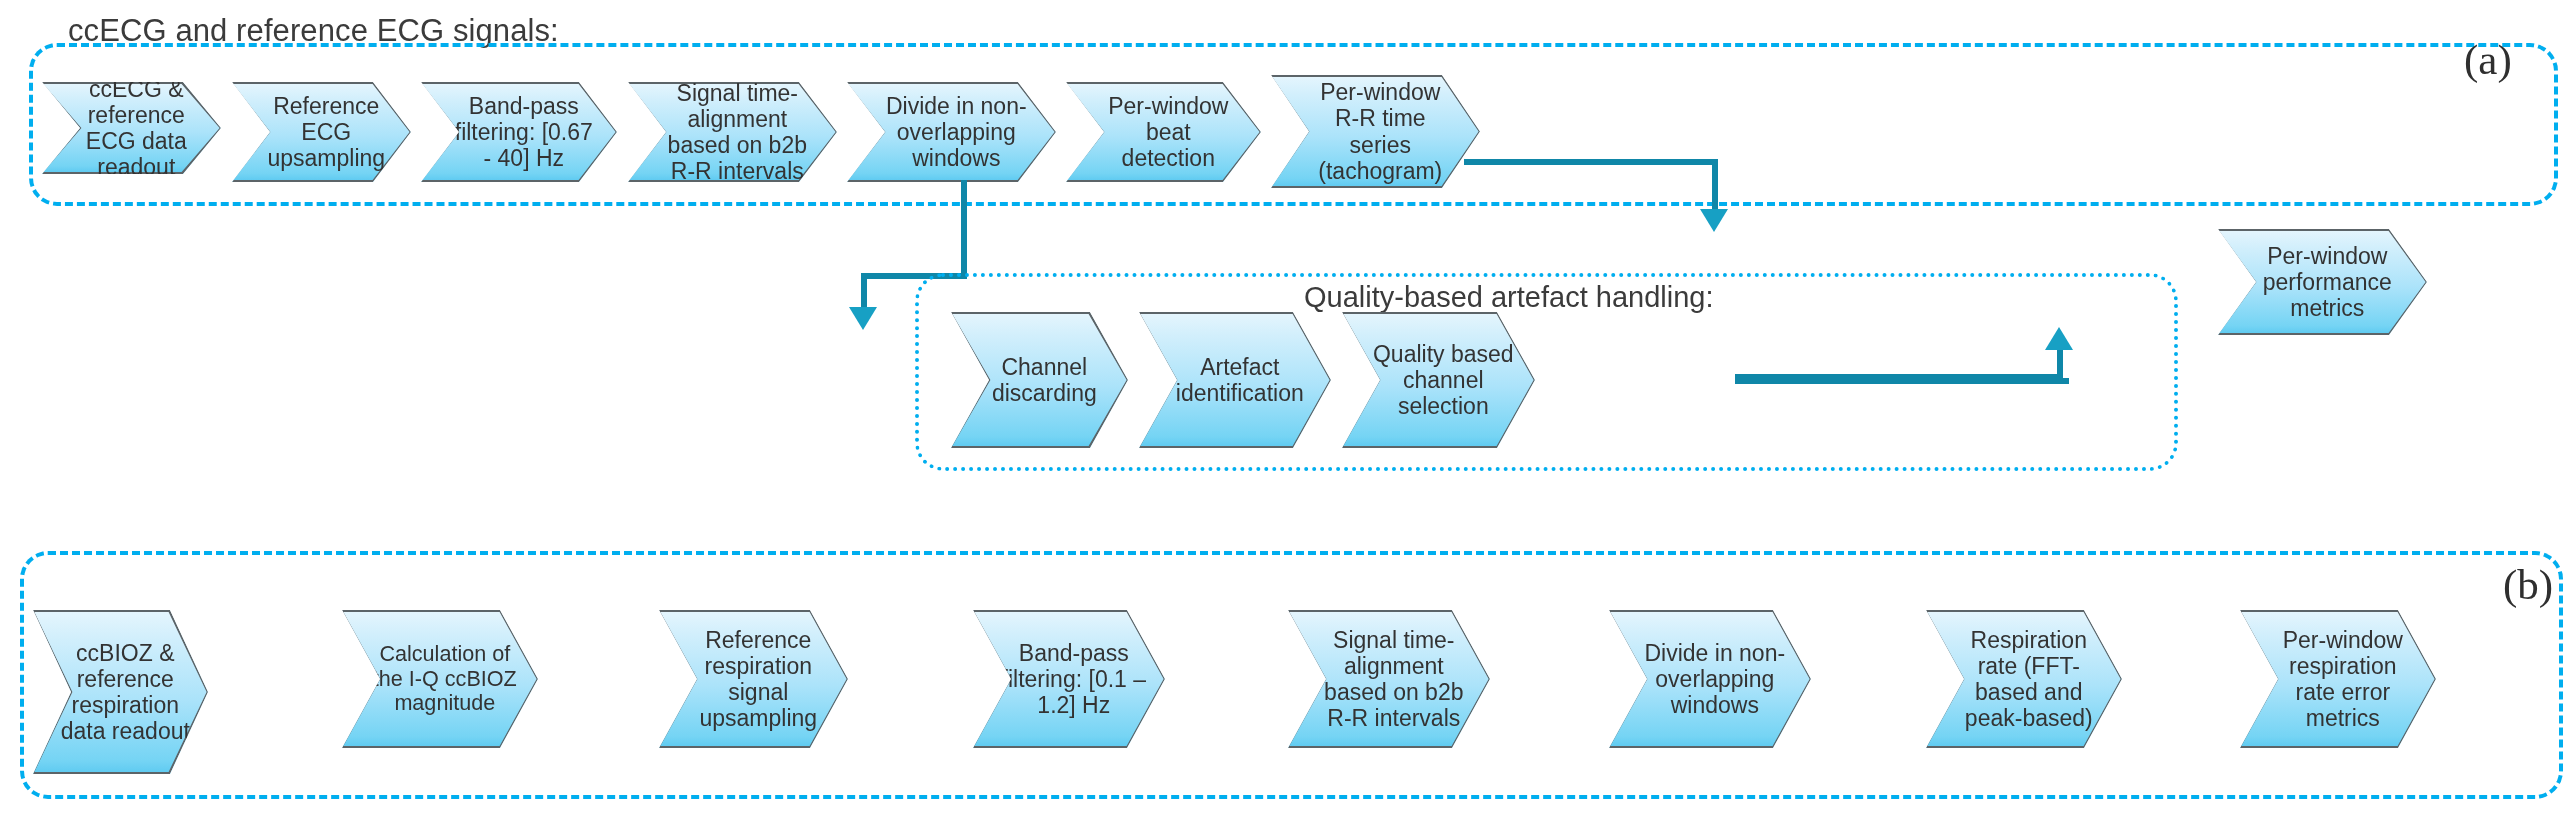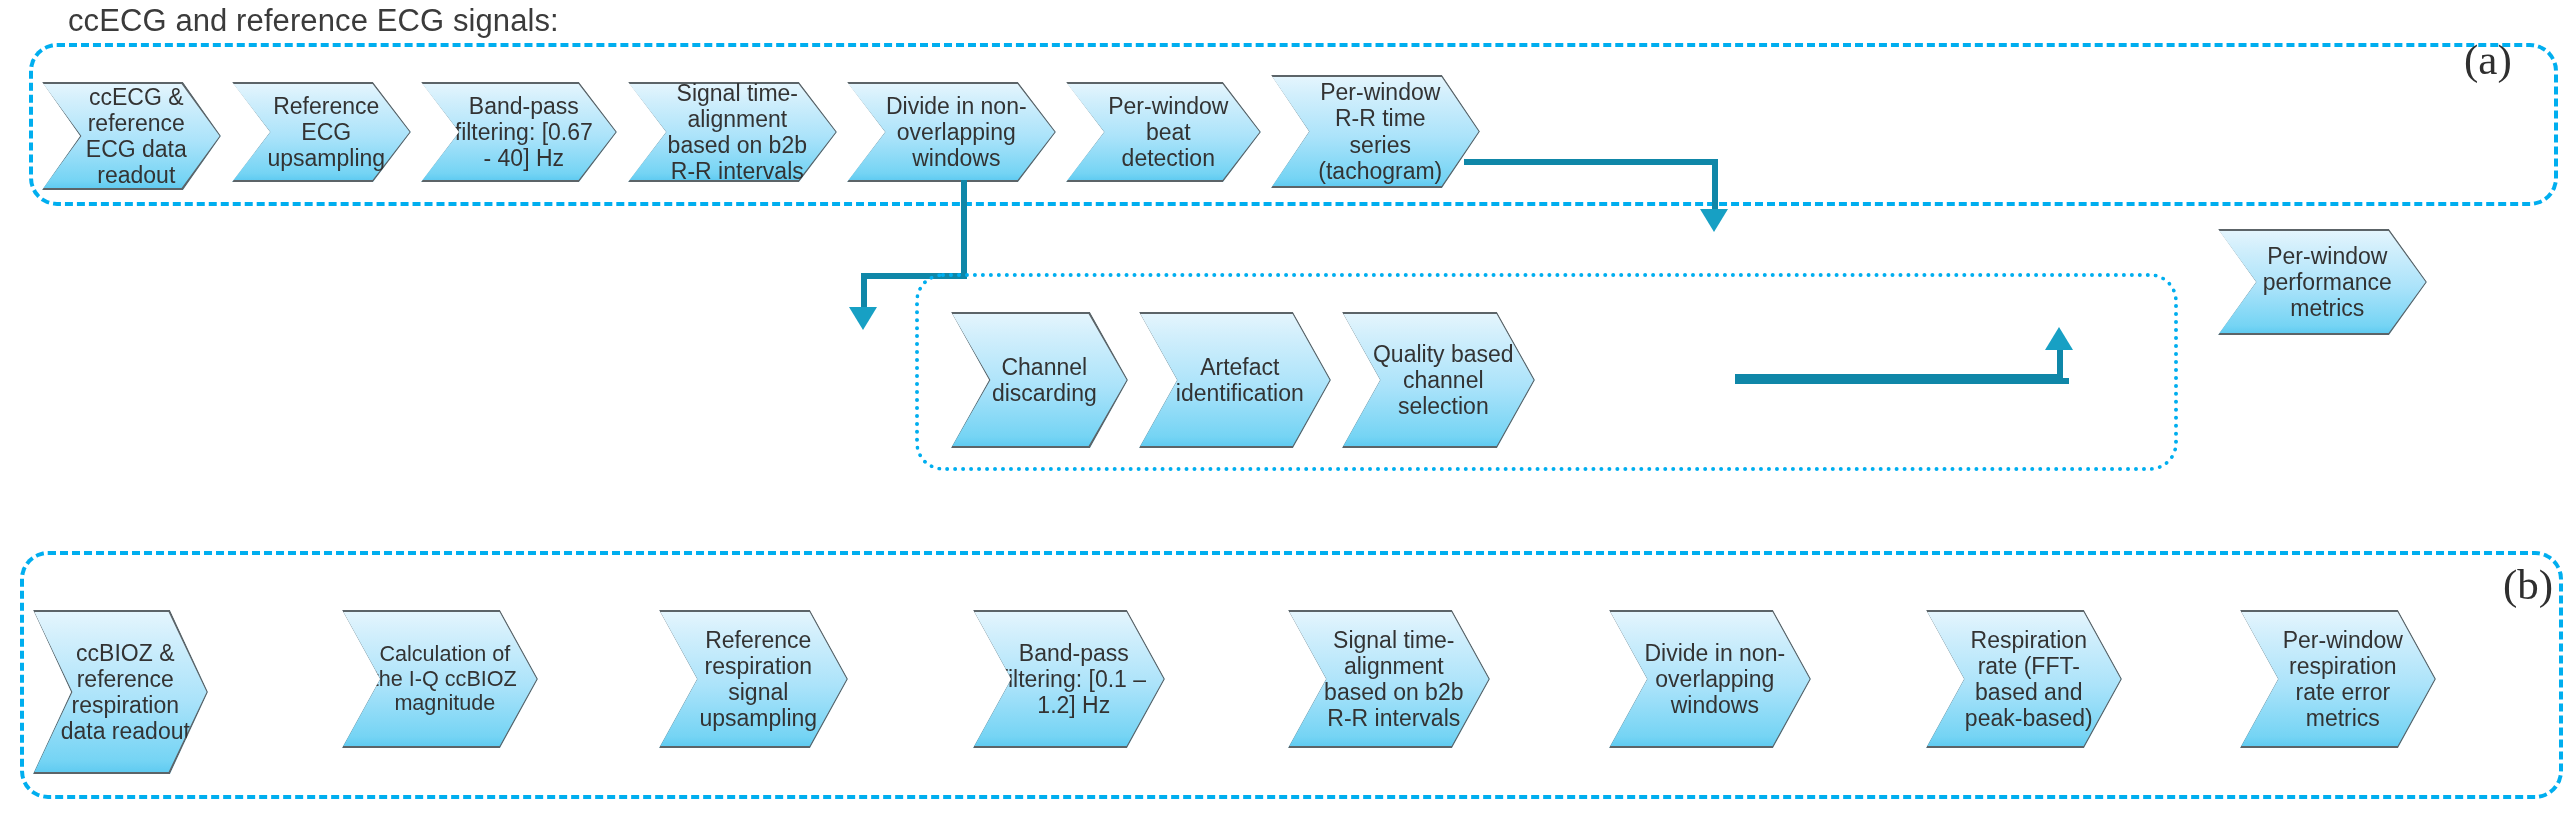--- a/index.html
+++ b/index.html
@@ -24,20 +24,21 @@
   }
 
   
   .section-caption {
     position: absolute;
     font-size: 31px;
     letter-spacing: 0.1px;
     color: #3b3b3b;
     white-space: nowrap;
     font-family: "Liberation Sans", sans-serif;
+    margin-top: 10px;
   }
   #caption-a { left: 68px; top: 2.8px; }
   #caption-b { left: 36px; top: 513px; }
 
   
   .panel {
     position: absolute;
     border: 4.9px dashed #00AEEF;
     border-radius: 28px;
     box-sizing: border-box;
@@ -159,21 +160,21 @@
 <body>
 
 <div class="stage">
 
   <div class="section-caption" id="caption-a">ccECG and reference ECG signals:</div>
 
   <div class="panel" id="panel-ecg"></div>
 
   <div class="panel-letter" id="letter-a">(a)</div>
 
-  <div class="chev flat-left" style="left:42px; top:82px; width:179px; height:108px;">
+  <div class="chev flat-left" style="left:42px; top:82px; width:179px; height:92px;">
     <span class="label" style="font-size:23px;">ccECG &amp;
 reference
 ECG data
 readout</span>
   </div>
 
   <div class="chev" style="left:232px; top:82px; width:179px; height:100px;">
     <span class="label" style="font-size:23px;">Reference
 ECG
 upsampling</span>
@@ -221,20 +222,21 @@
   <div class="conn conn-v" style="left:1712px; top:159px; height:54px;"></div>
   <div class="arrow-down" style="left:1700px; top:209px;"></div>
 
   <div class="conn conn-v" style="left:961px; top:180px; height:97px;"></div>
   <div class="conn conn-h" style="left:861px; top:273px; width:106px;"></div>
   <div class="conn conn-v" style="left:861px; top:273px; height:38px;"></div>
   <div class="arrow-down" style="left:849px; top:307px;"></div>
 
   <div class="panel-dotted" id="panel-quality"></div>
 
+  <div class="inner-caption" id="quality-caption">Quality-based artefact handling:</div>
 
   <div class="chev flat-left" style="left:951px; top:312px; width:177px; height:136px;">
     <span class="label" style="font-size:23px;">Channel
 discarding</span>
   </div>
 
   <div class="chev" style="left:1342px; top:312px; width:193px; height:136px;">
     <span class="label" style="font-size:23px;">Quality based
 channel
 selection</span>

